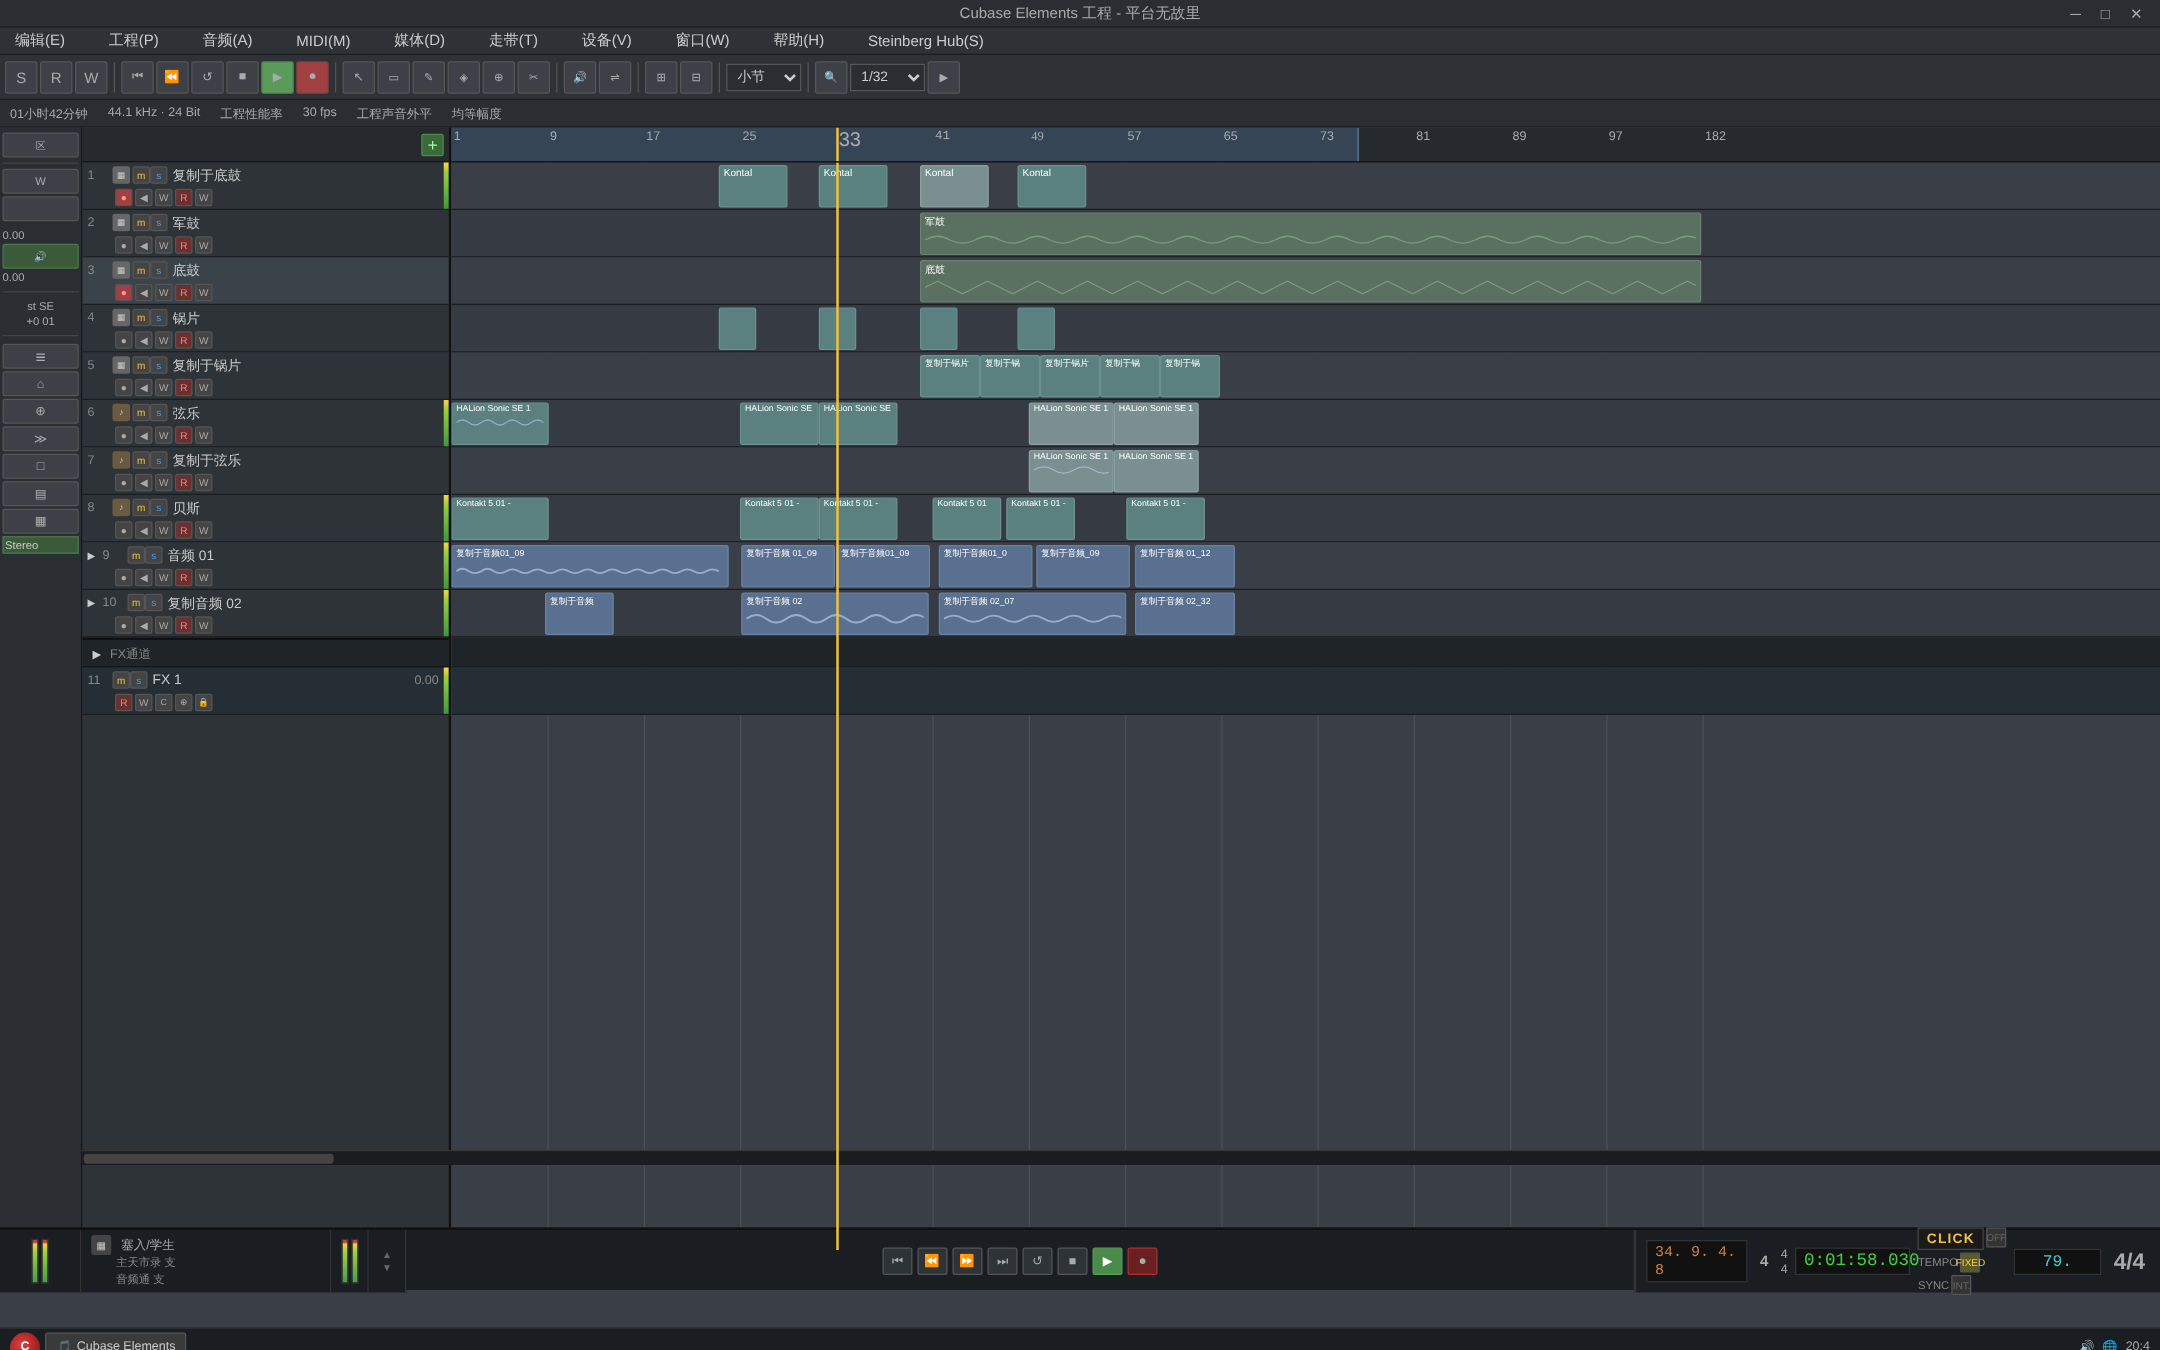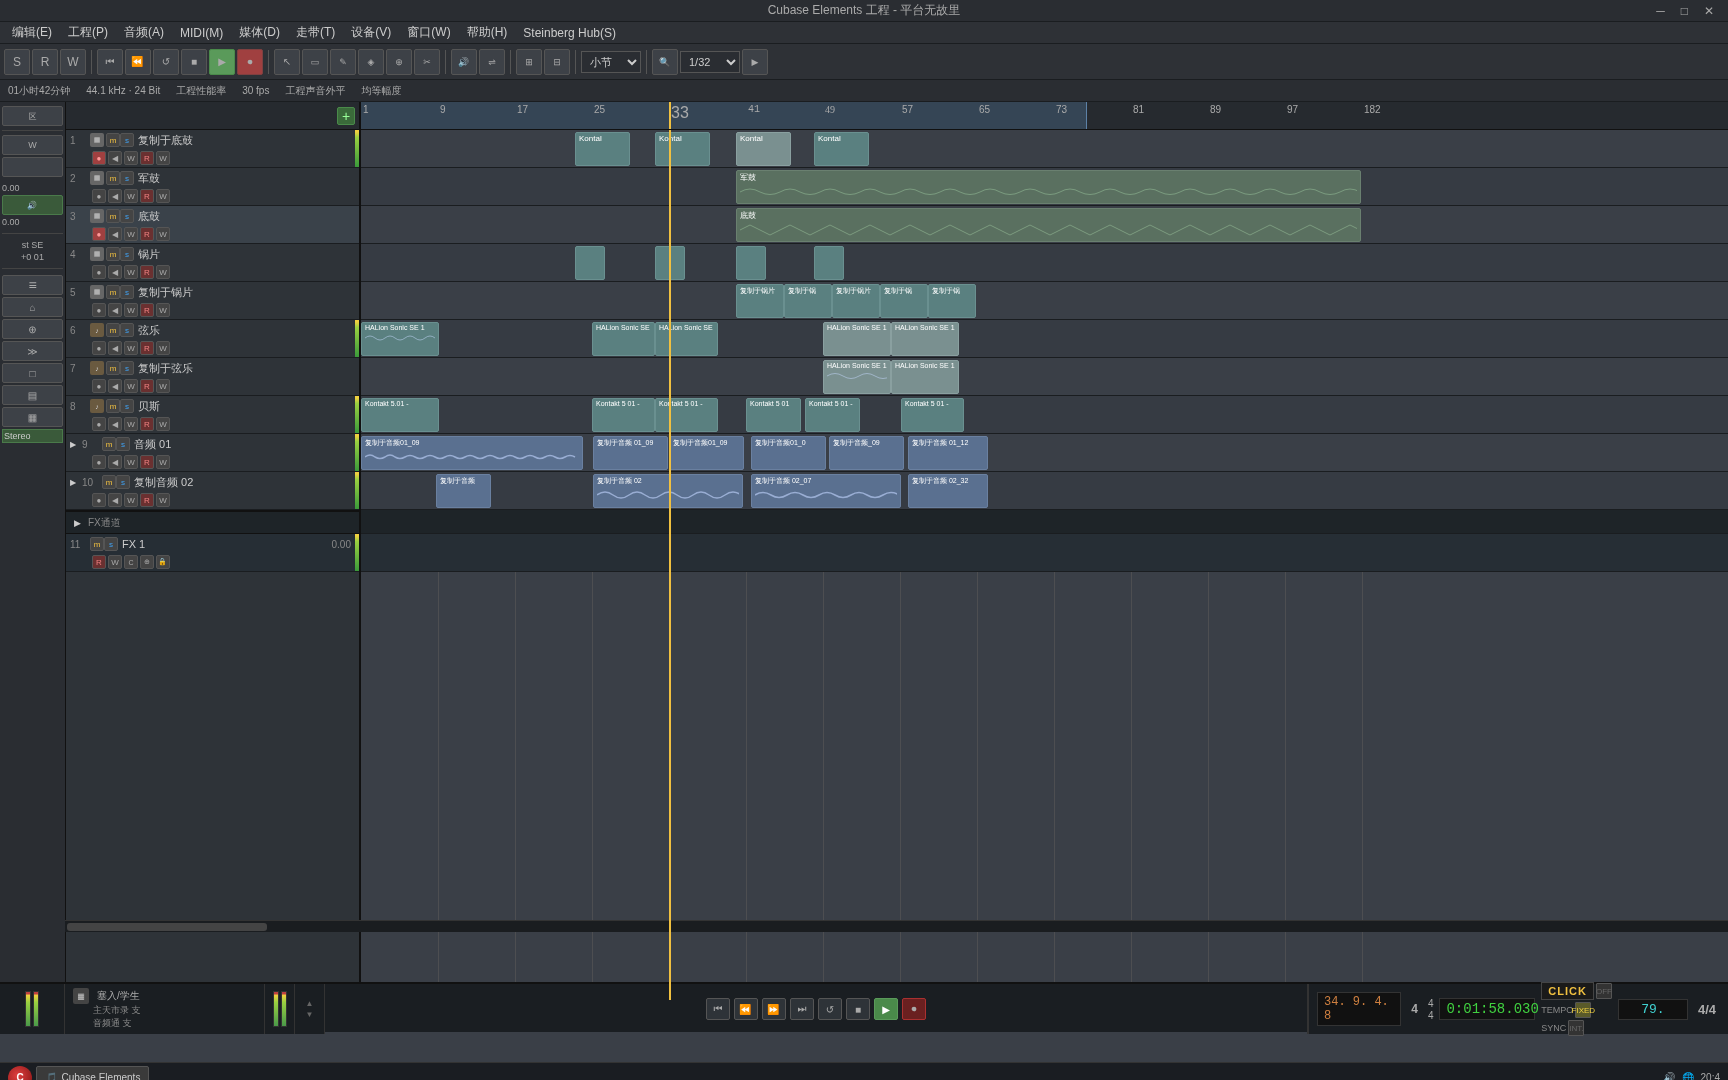--- a/index.html
+++ b/index.html
@@ -35,21 +35,21 @@
     }
 
     
     #menu-bar {
       width: 100%;
       height: 22px;
       background: #2e3136;
       display: flex;
       align-items: center;
       padding: 0 4px;
-      gap: 0;
+      gap: 19px;
       border-bottom: 1px solid #1a1d20;
     }
     .menu-item {
       padding: 2px 8px;
       font-size: 12px;
       color: #ccc;
       cursor: pointer;
       border-radius: 2px;
     }
 
@@ -1125,36 +1125,36 @@
 
     <div class="sig-display">4</div>
     <div style="display:flex;flex-direction:column;gap:1px;">
       <span style="font-size:10px;color:#aaa;">4</span>
       <span style="font-size:10px;color:#aaa;">4</span>
     </div>
 
     <div class="time-display">0:01:58.030</div>
 
     <div style="display:flex;flex-direction:column;gap:2px;">
-      <div style="display:flex;gap:2px;align-items:center;">
+      <div style="display:flex;gap:2px;">
         <div class="click-display">CLICK</div>
         <div class="small-btn off">OFF</div>
       </div>
       <div style="display:flex;gap:2px;align-items:center;">
         <span style="font-size:9px;color:#888;">TEMPO</span>
         <div class="small-btn active">FIXED</div>
       </div>
       <div style="display:flex;gap:2px;align-items:center;">
         <span style="font-size:9px;color:#888;">SYNC</span>
         <div class="small-btn off">INT.</div>
       </div>
     </div>
 
     <div class="tempo-display">79.</div>
-    <div class="sig-display" style="font-size:13px;">4/4</div>
+    <div class="sig-display" style="font-size:18px;">4/4</div>
   </div>
 </div>
 
 <div id="taskbar" style="position:relative;height:30px;background:#1a1d22;border-top:1px solid #333;display:flex;align-items:center;padding:0 8px;gap:4px;z-index:100;">
 
   <div class="cubase-logo">C</div>
 
   <div class="taskbar-app">
     <span style="font-size:10px;">🎵</span>
     <span>Cubase Elements</span>

